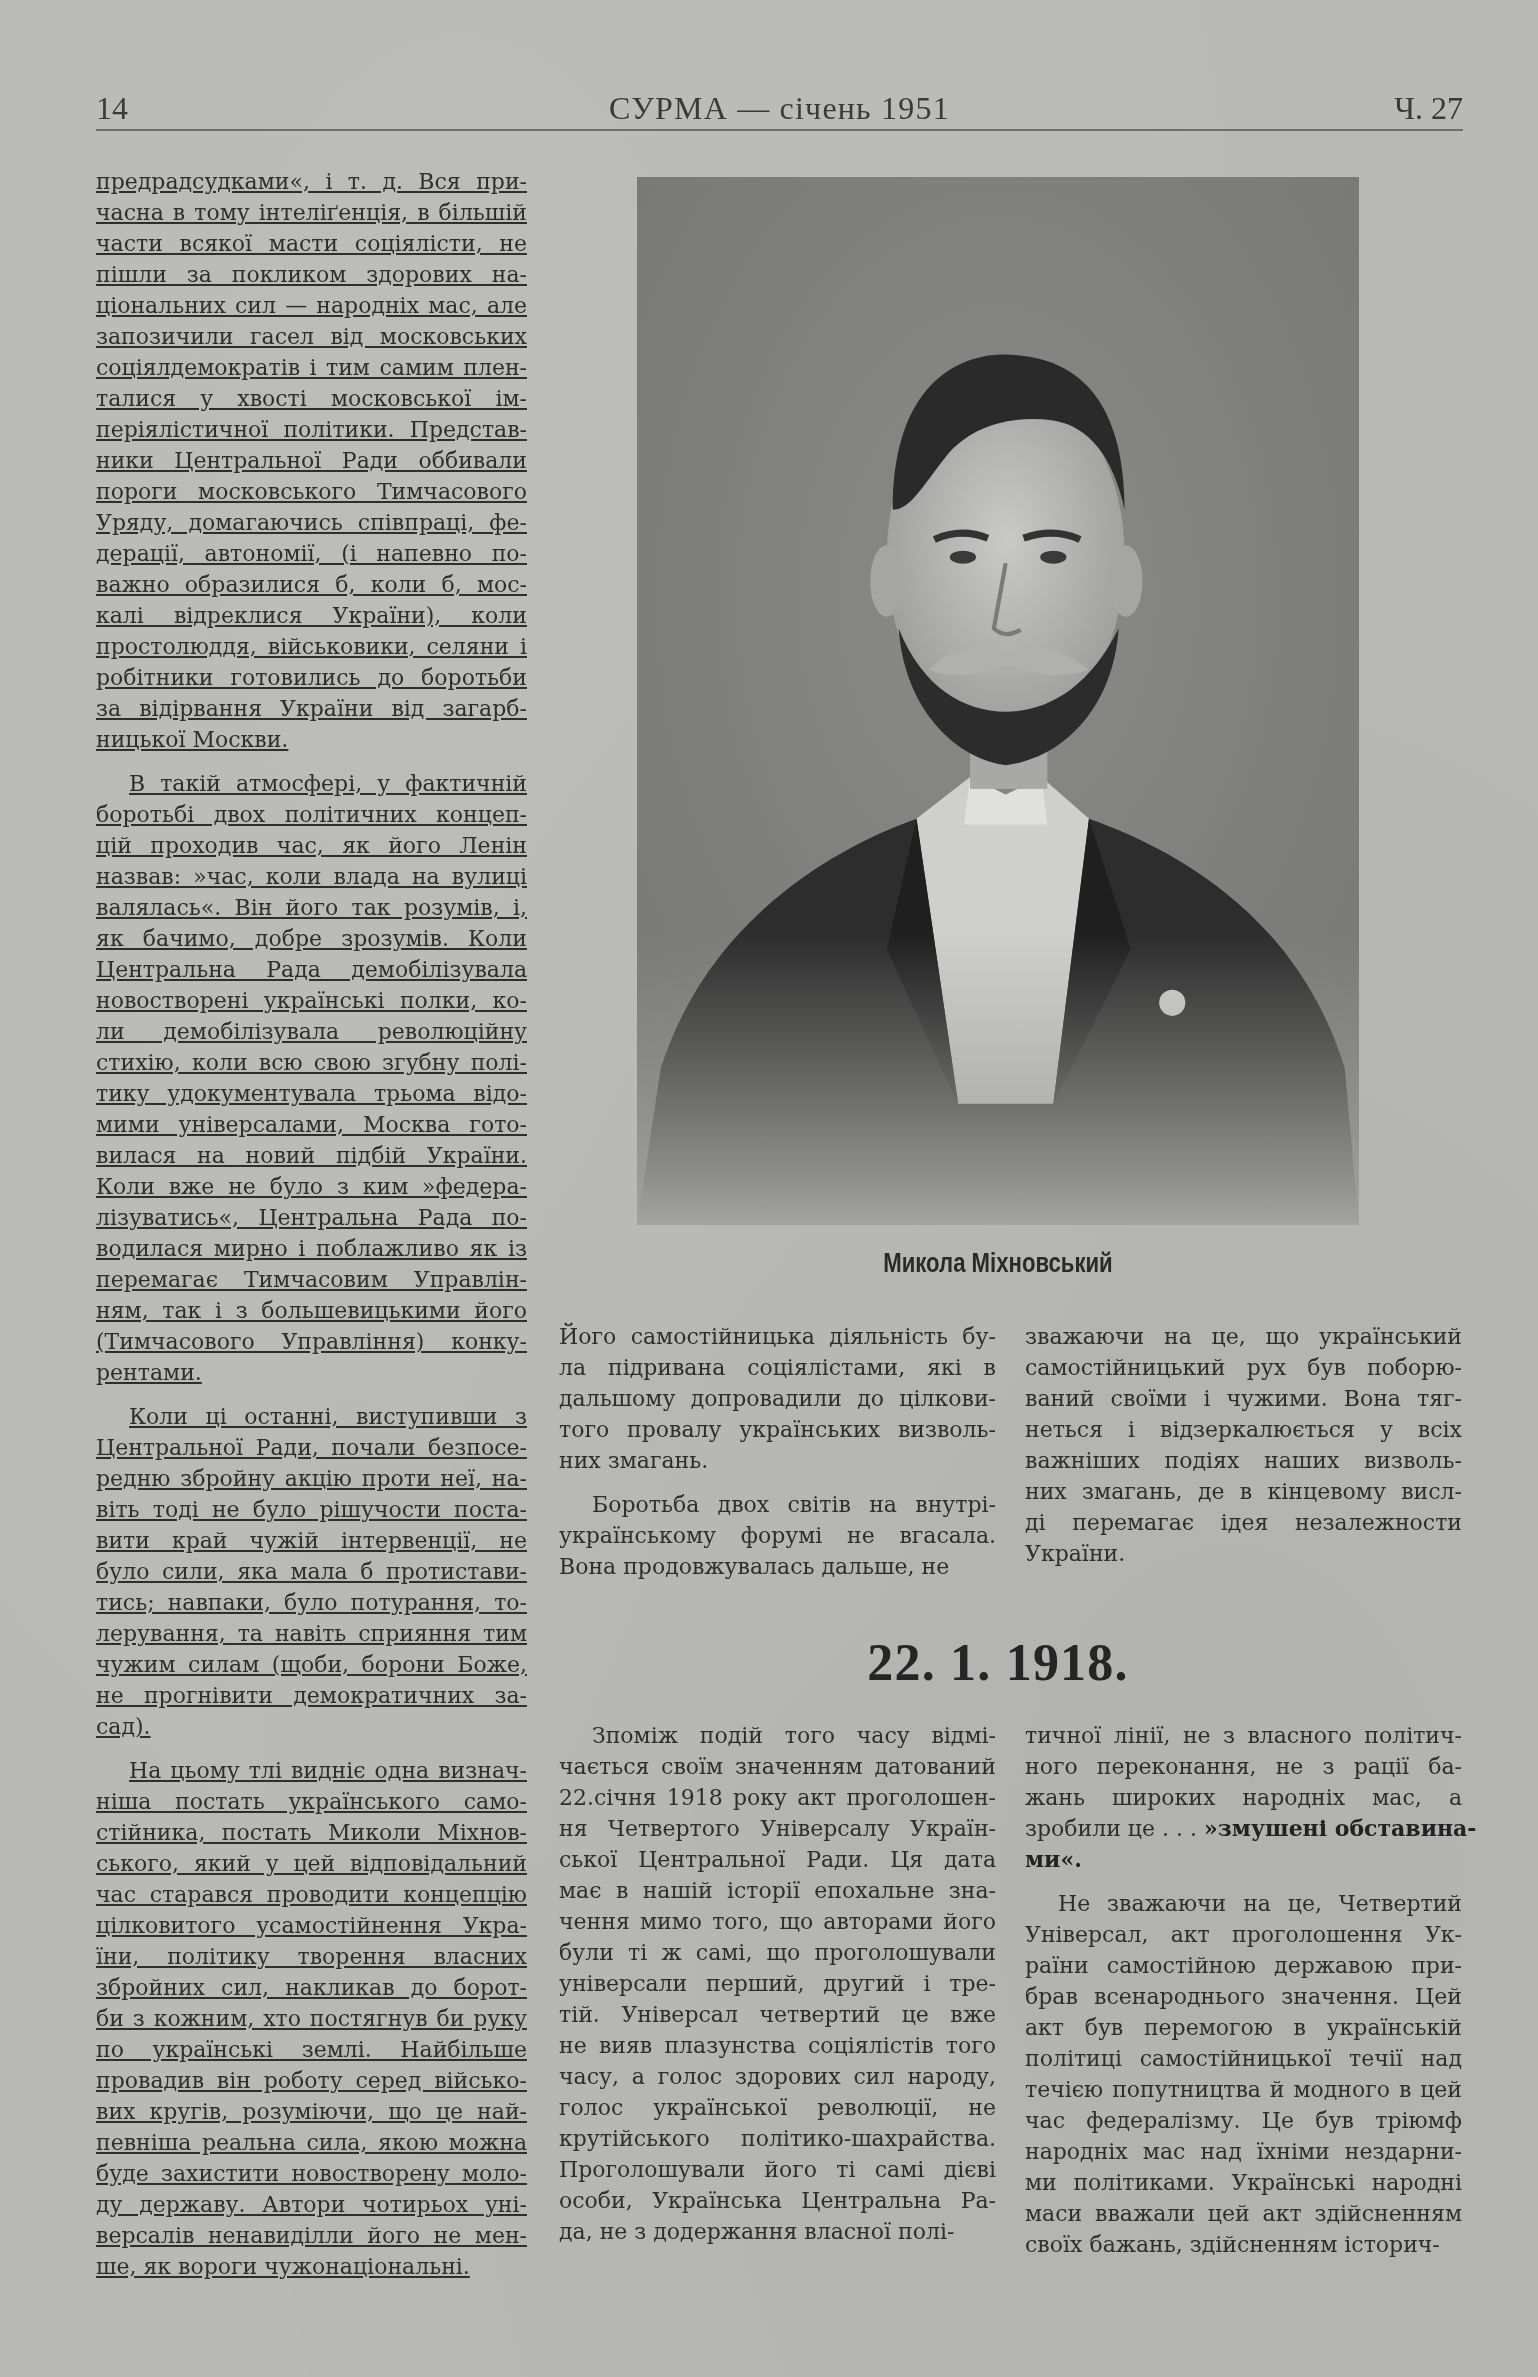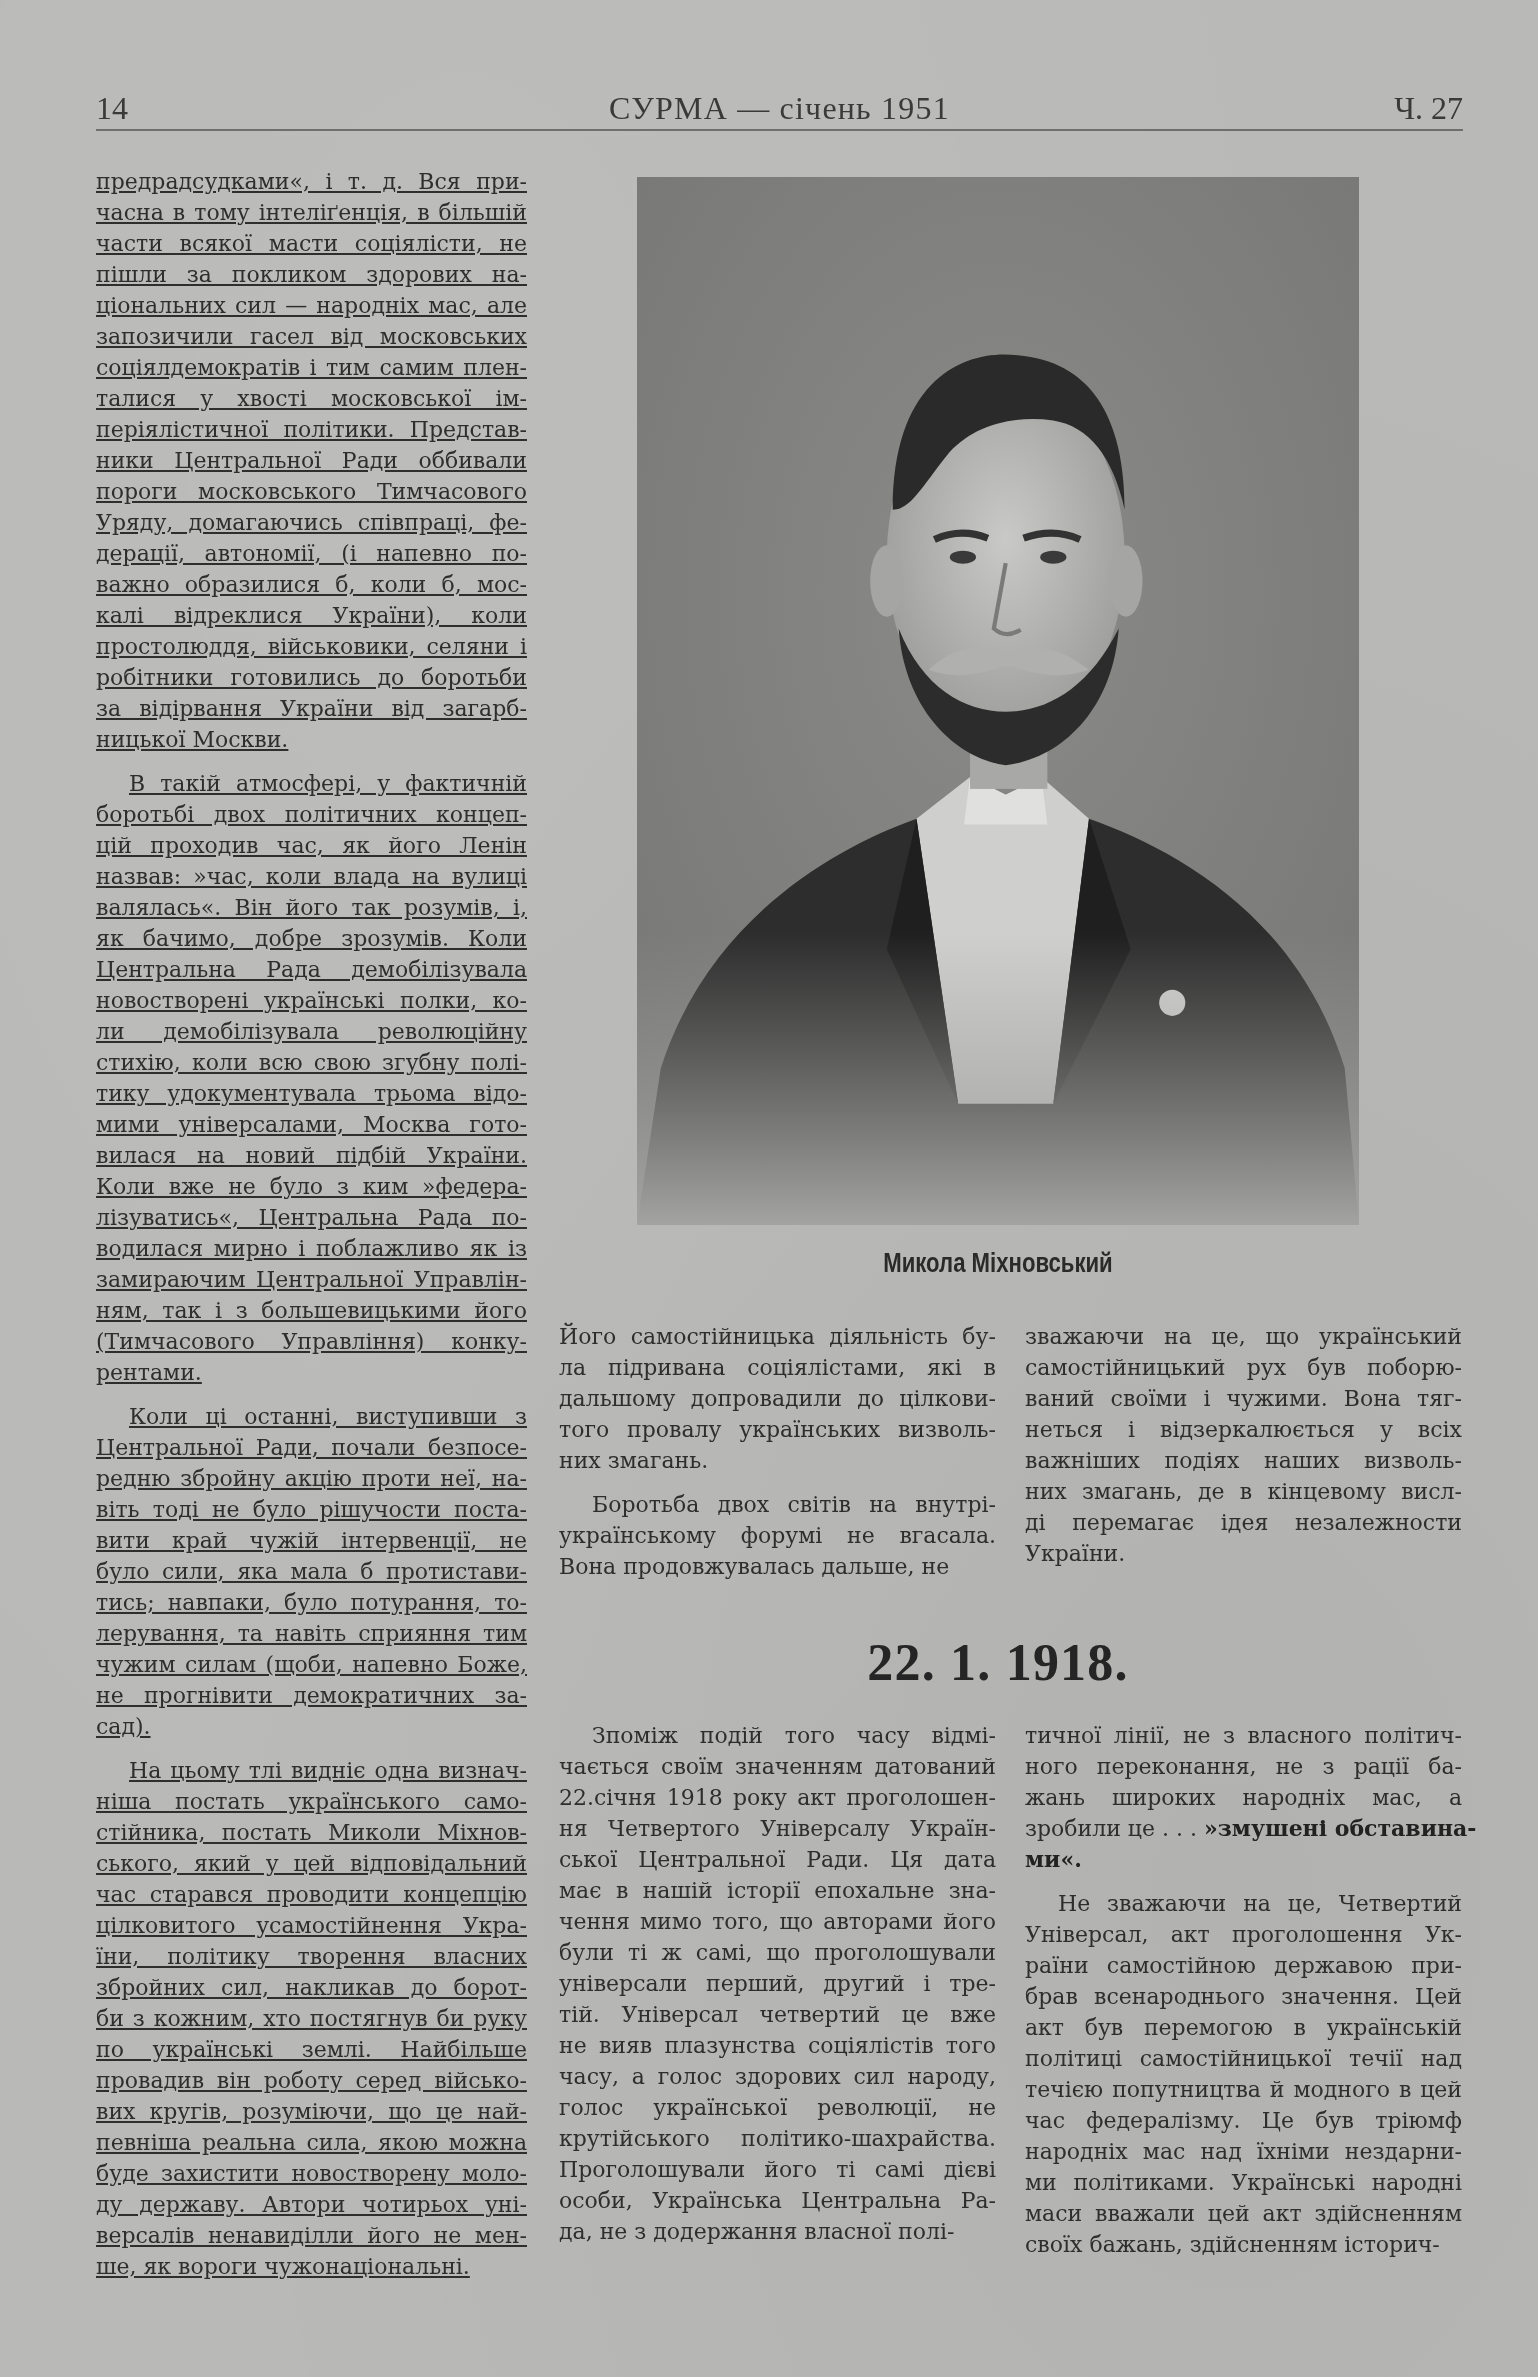--- a/index.html
+++ b/index.html
@@ -93,36 +93,36 @@
         <span class="l">Центральна Рада демобілізувала</span>
         <span class="l">новостворені українські полки, ко-</span>
         <span class="l">ли демобілізувала революційну</span>
         <span class="l">стихію, коли всю свою згубну полі-</span>
         <span class="l">тику удокументувала трьома відо-</span>
         <span class="l">мими універсалами, Москва гото-</span>
         <span class="l">вилася на новий підбій України.</span>
         <span class="l">Коли вже не було з ким »федера-</span>
         <span class="l">лізуватись«, Центральна Рада по-</span>
         <span class="l">водилася мирно і поблажливо як із</span>
-        <span class="l">замираючим Центральної Управлін-</span>
+        <span class="l">перемагає Тимчасовим Управлін-</span>
         <span class="l">ням, так і з большевицькими його</span>
         <span class="l">(Тимчасового Управління) конку-</span>
         <span class="l last">рентами.</span>
       </p>
       <div class="gap"></div>
       <p>
         <span class="l" style="padding-left: 1.5em;">Коли ці останні, виступивши з</span>
         <span class="l">Центральної Ради, почали безпосе-</span>
         <span class="l">редню збройну акцію проти неї, на-</span>
         <span class="l">віть тоді не було рішучости поста-</span>
         <span class="l">вити край чужій інтервенції, не</span>
         <span class="l">було сили, яка мала б протистави-</span>
         <span class="l">тись; навпаки, було потурання, то-</span>
         <span class="l">лерування, та навіть сприяння тим</span>
-        <span class="l">чужим силам (щоби, напевно Боже,</span>
+        <span class="l">чужим силам (щоби, борони Боже,</span>
         <span class="l">не прогнівити демократичних за-</span>
         <span class="l last">сад).</span>
       </p>
       <div class="gap"></div>
       <p>
         <span class="l" style="padding-left: 1.5em;">На цьому тлі видніє одна визнач-</span>
         <span class="l">ніша постать українського само-</span>
         <span class="l">стійника, постать Миколи Міхнов-</span>
         <span class="l">ського, який у цей відповідальний</span>
         <span class="l">час старався проводити концепцію</span>

